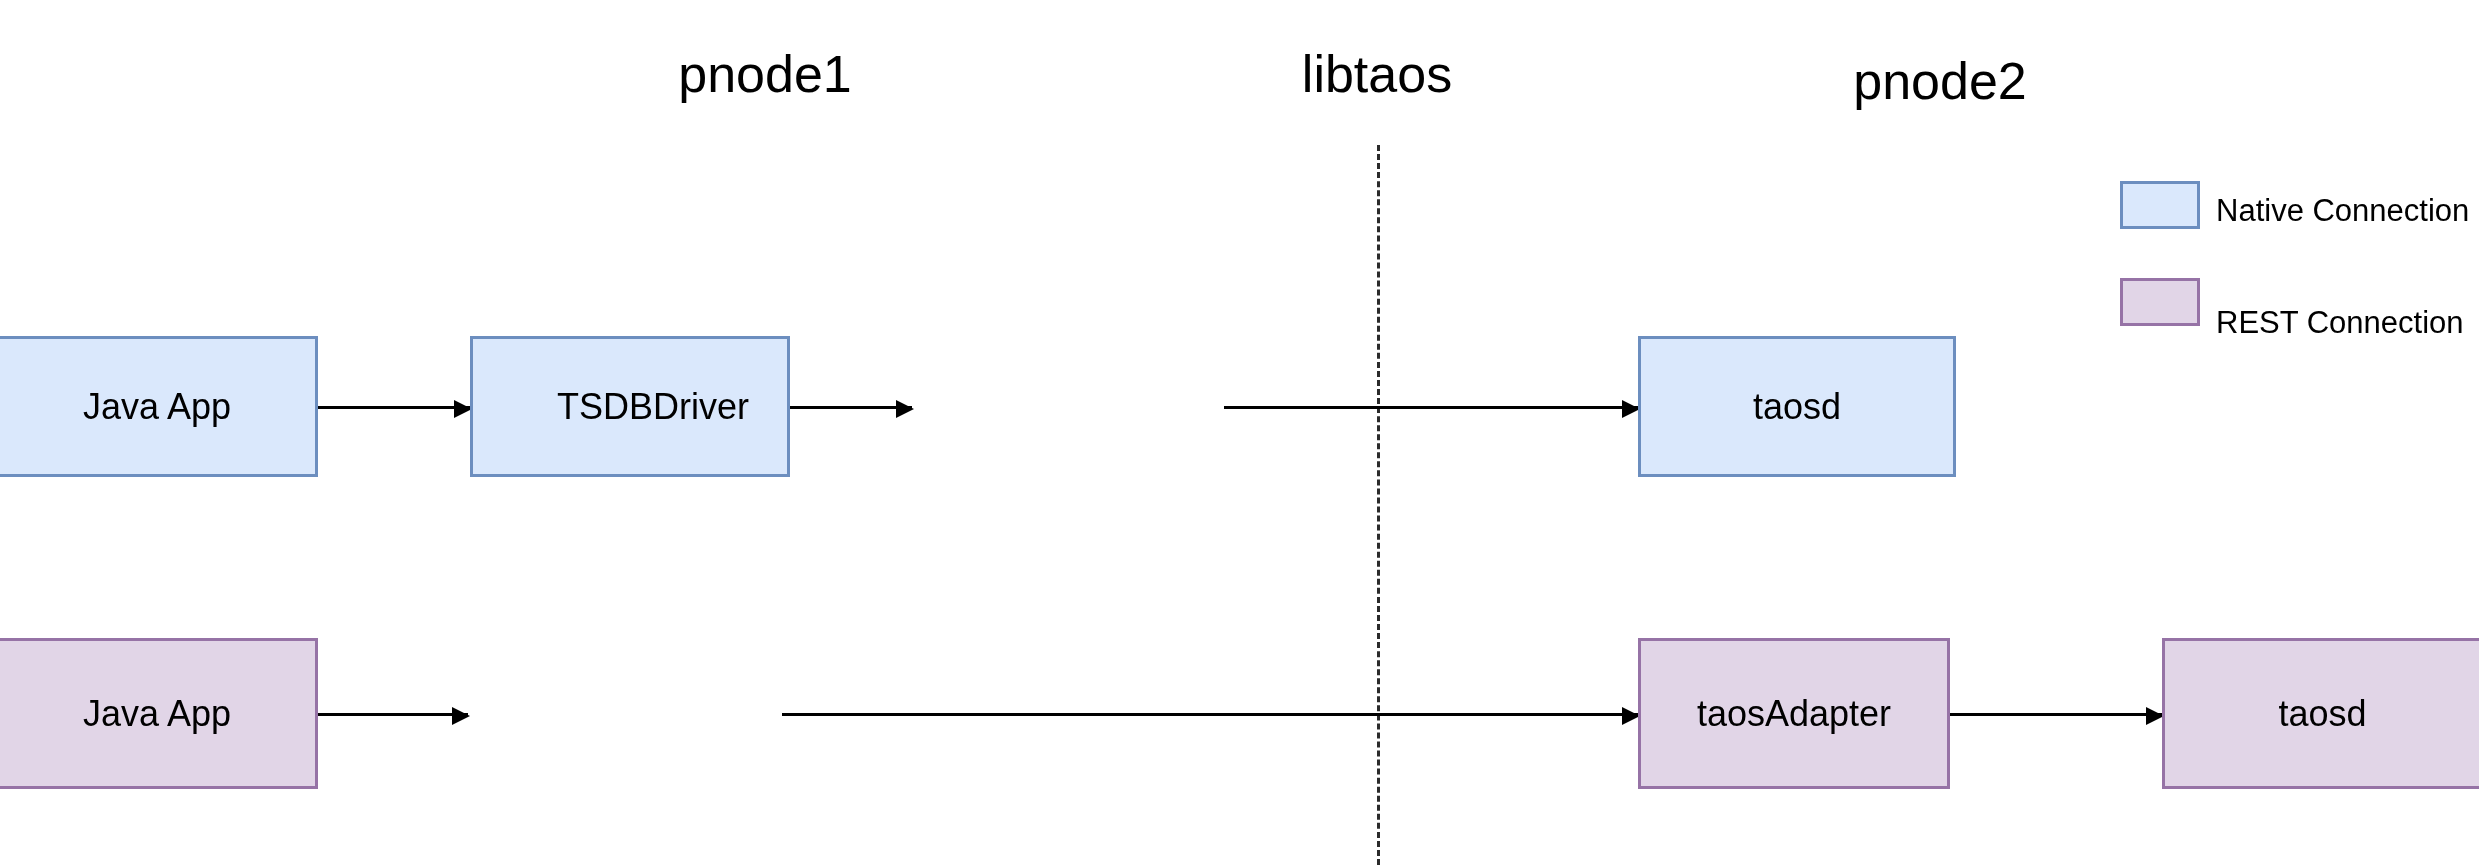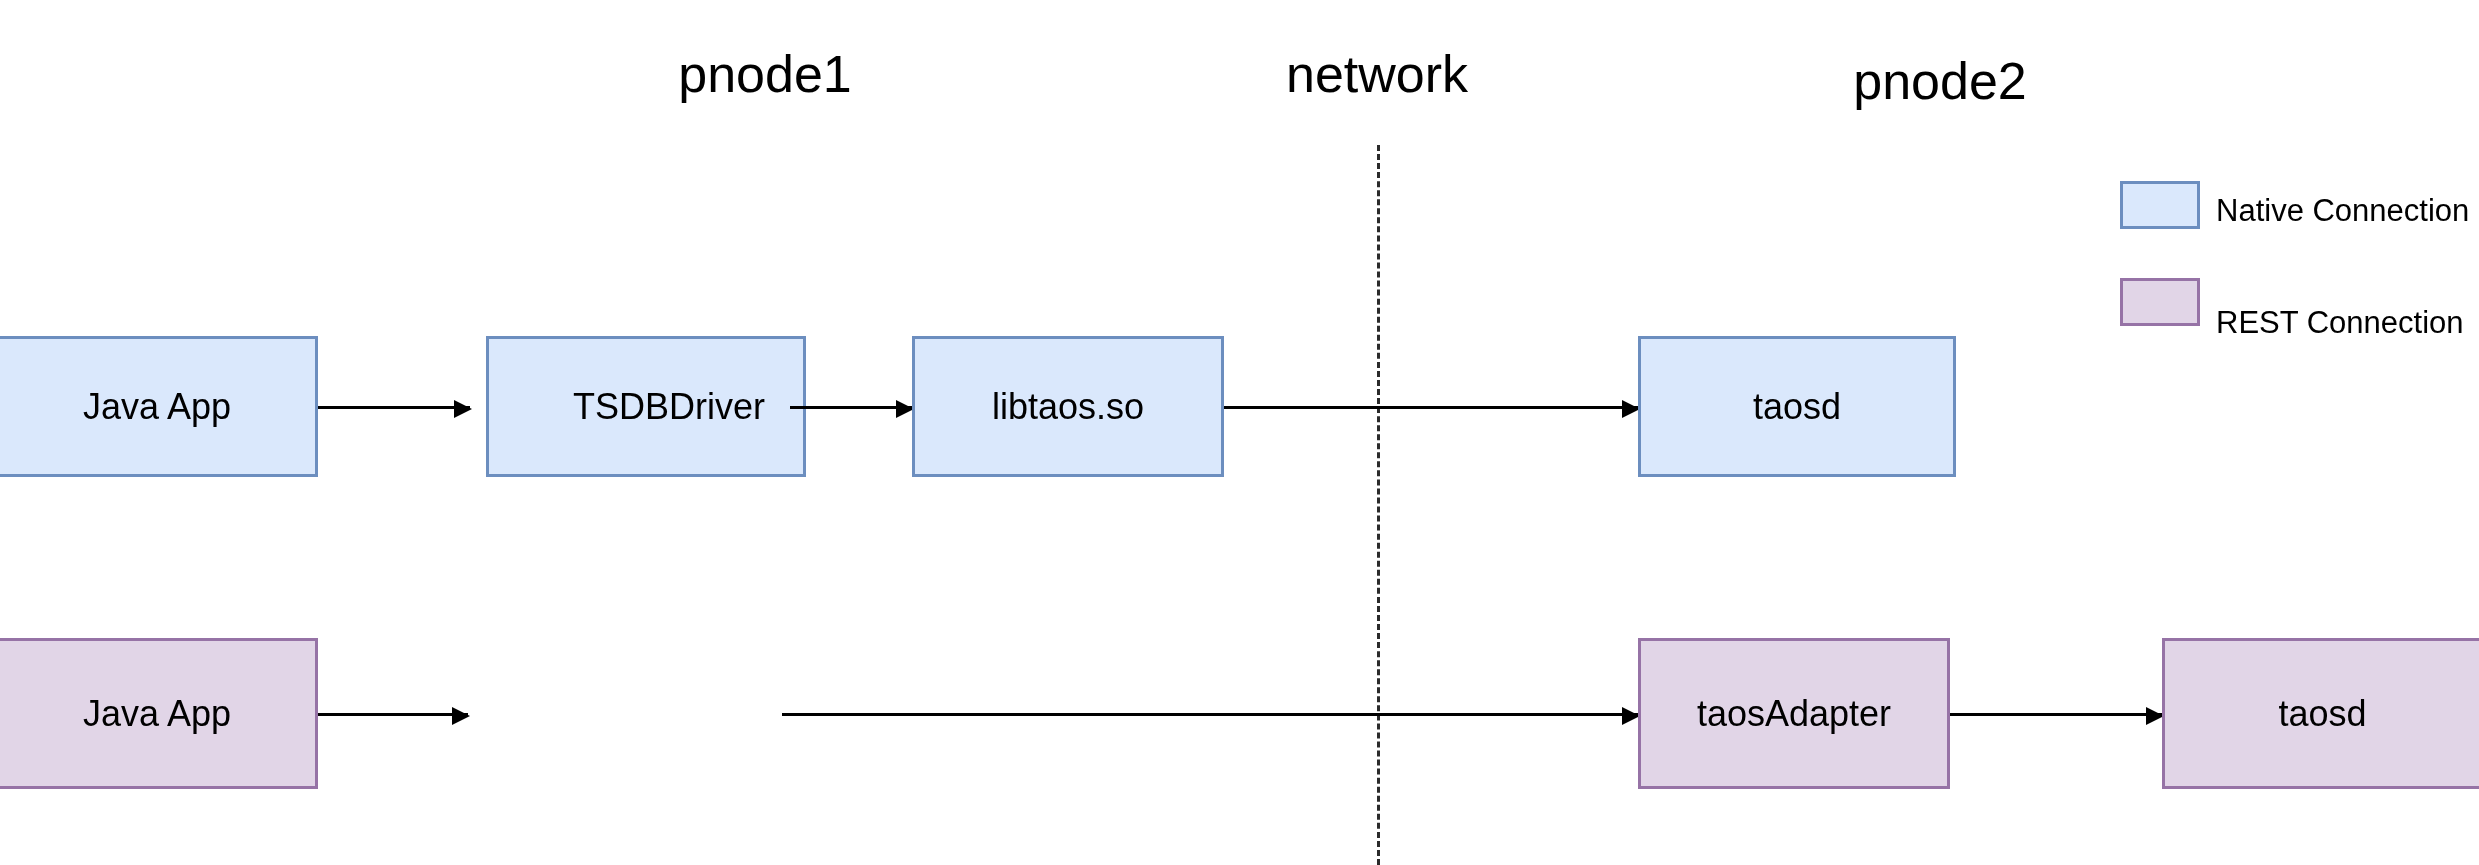--- a/index.html
+++ b/index.html
@@ -100,41 +100,38 @@
     line-height: 1;
   }
 </style>
 </head>
 <body>
 
 <div id="canvas">
 
   <div class="col-label" style="left:765px; top:48px;">pnode1</div>
 
-  <div class="col-label" style="left:1377px; top:48px;">network</div>
+  <div class="col-label" style="left:1377px; top:48px;">libtaos</div>
 
   <div class="col-label" style="left:1940px; top:55px;">pnode2</div>
 
   <div id="network-divider" style="left:1377px; top:145px; height:720px;"></div>
 
   <div class="node-box native" style="left:-4px; top:336px; width:322px; height:141px;">
     <span>Java App</span>
   </div>
 
   <div class="connector" style="left:318px; top:406px; width:152px;"></div>
 
-  <div class="node-box native" style="left:486px; top:336px; width:320px; height:141px;padding-left:46px;">
+  <div class="node-box native" style="left:470px; top:336px; width:320px; height:141px;padding-left:46px;">
     <span>TSDBDriver</span>
   </div>
 
   <div class="connector" style="left:790px; top:406px; width:122px;"></div>
 
-  <div class="node-box native" style="left:912px; top:336px; width:312px; height:141px;">
-    <span>libtaos.so</span>
-  </div>
 
   <div class="connector" style="left:1224px; top:406px; width:414px;"></div>
 
   <div class="node-box native" style="left:1638px; top:336px; width:318px; height:141px;">
     <span>taosd</span>
   </div>
 
   <div class="node-box rest" style="left:-4px; top:638px; width:322px; height:151px;">
     <span>Java App</span>
   </div>

